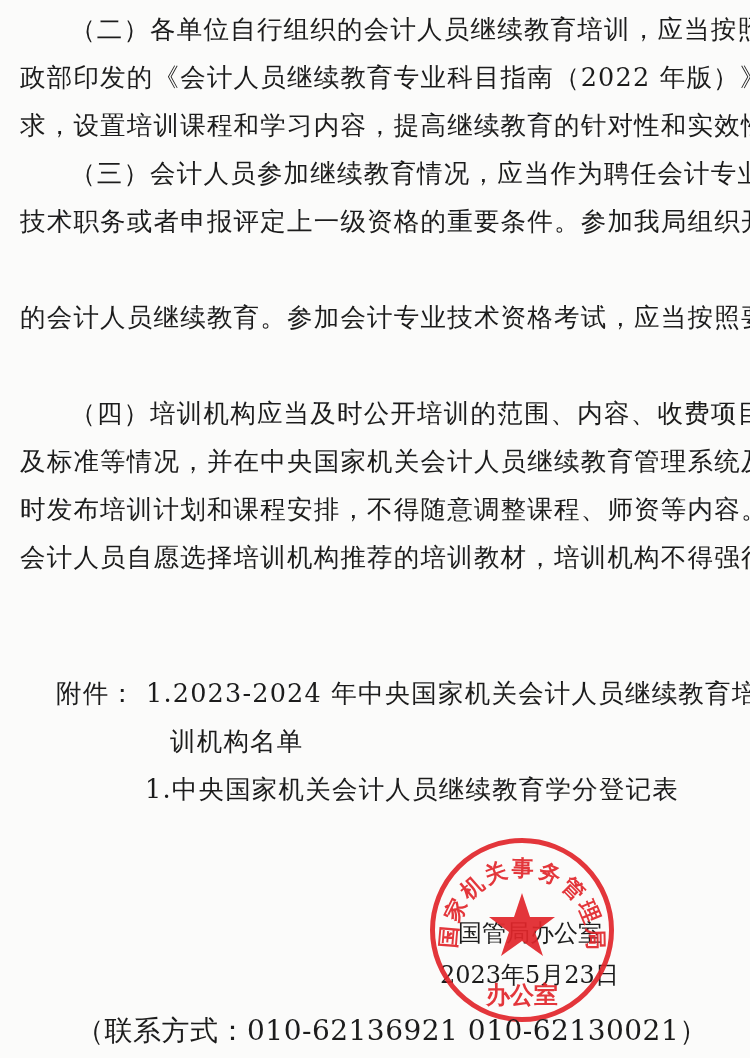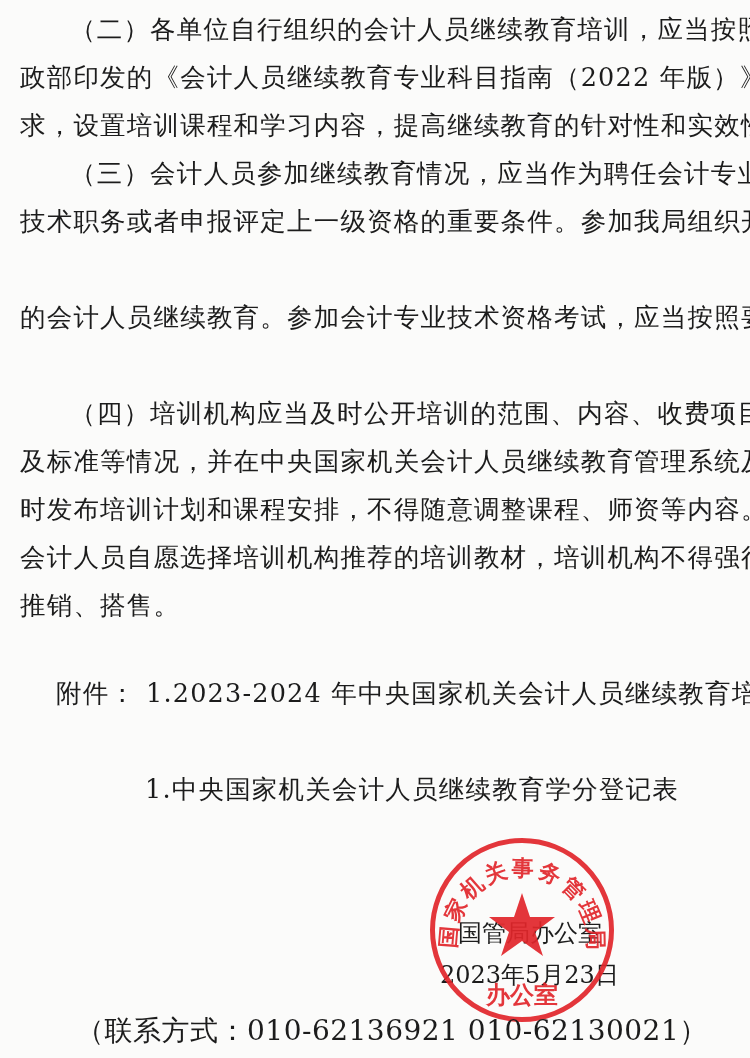--- a/index.html
+++ b/index.html
@@ -33,24 +33,24 @@
   <div class="line" style="top:108px">求，设置培训课程和学习内容，提高继续教育的针对性和实效性。</div>
 
   <div class="line indent" style="top:156px">（三）会计人员参加继续教育情况，应当作为聘任会计专业</div>
   <div class="line" style="top:204px">技术职务或者申报评定上一级资格的重要条件。参加我局组织开</div>
   <div class="line" style="top:300px">的会计人员继续教育。参加会计专业技术资格考试，应当按照要</div>
 
   <div class="line indent" style="top:396px">（四）培训机构应当及时公开培训的范围、内容、收费项目</div>
   <div class="line" style="top:444px">及标准等情况，并在中央国家机关会计人员继续教育管理系统及</div>
   <div class="line" style="top:492px">时发布培训计划和课程安排，不得随意调整课程、师资等内容。</div>
   <div class="line" style="top:540px">会计人员自愿选择培训机构推荐的培训教材，培训机构不得强行</div>
-  <div class="line" style="top:588px">推销、搭售。</div>
 
   <div class="line attach" style="top:676px; width:auto">附件：</div>
   <div class="line" style="left:146px; top:676px; width:auto">1.2023-2024 年中央国家机关会计人员继续教育培</div>
+  <div class="line attach2" style="top:724px; width:auto">训机构名单</div>
   <div class="line attach3" style="top:772px; width:auto">1.中央国家机关会计人员继续教育学分登记表</div>
 
   <div class="sig" style="left:458px; top:918px">国管局办公室</div>
   <div class="sig" style="left:440px; top:960px">2023年5月23日</div>
 
   <div class="seal">
     <svg width="174" height="174" viewBox="0 0 174 174">
       <polygon points="87,50 95,74 120,74 100,89 108,113 87,98 66,113 74,89 54,74 79,74" fill="#e2262b"></polygon>
       <text x="87" y="160" text-anchor="middle" font-size="24" fill="#e2262b" font-family="DejaVu Serif, serif" font-weight="bold">办公室</text>
       <defs>

